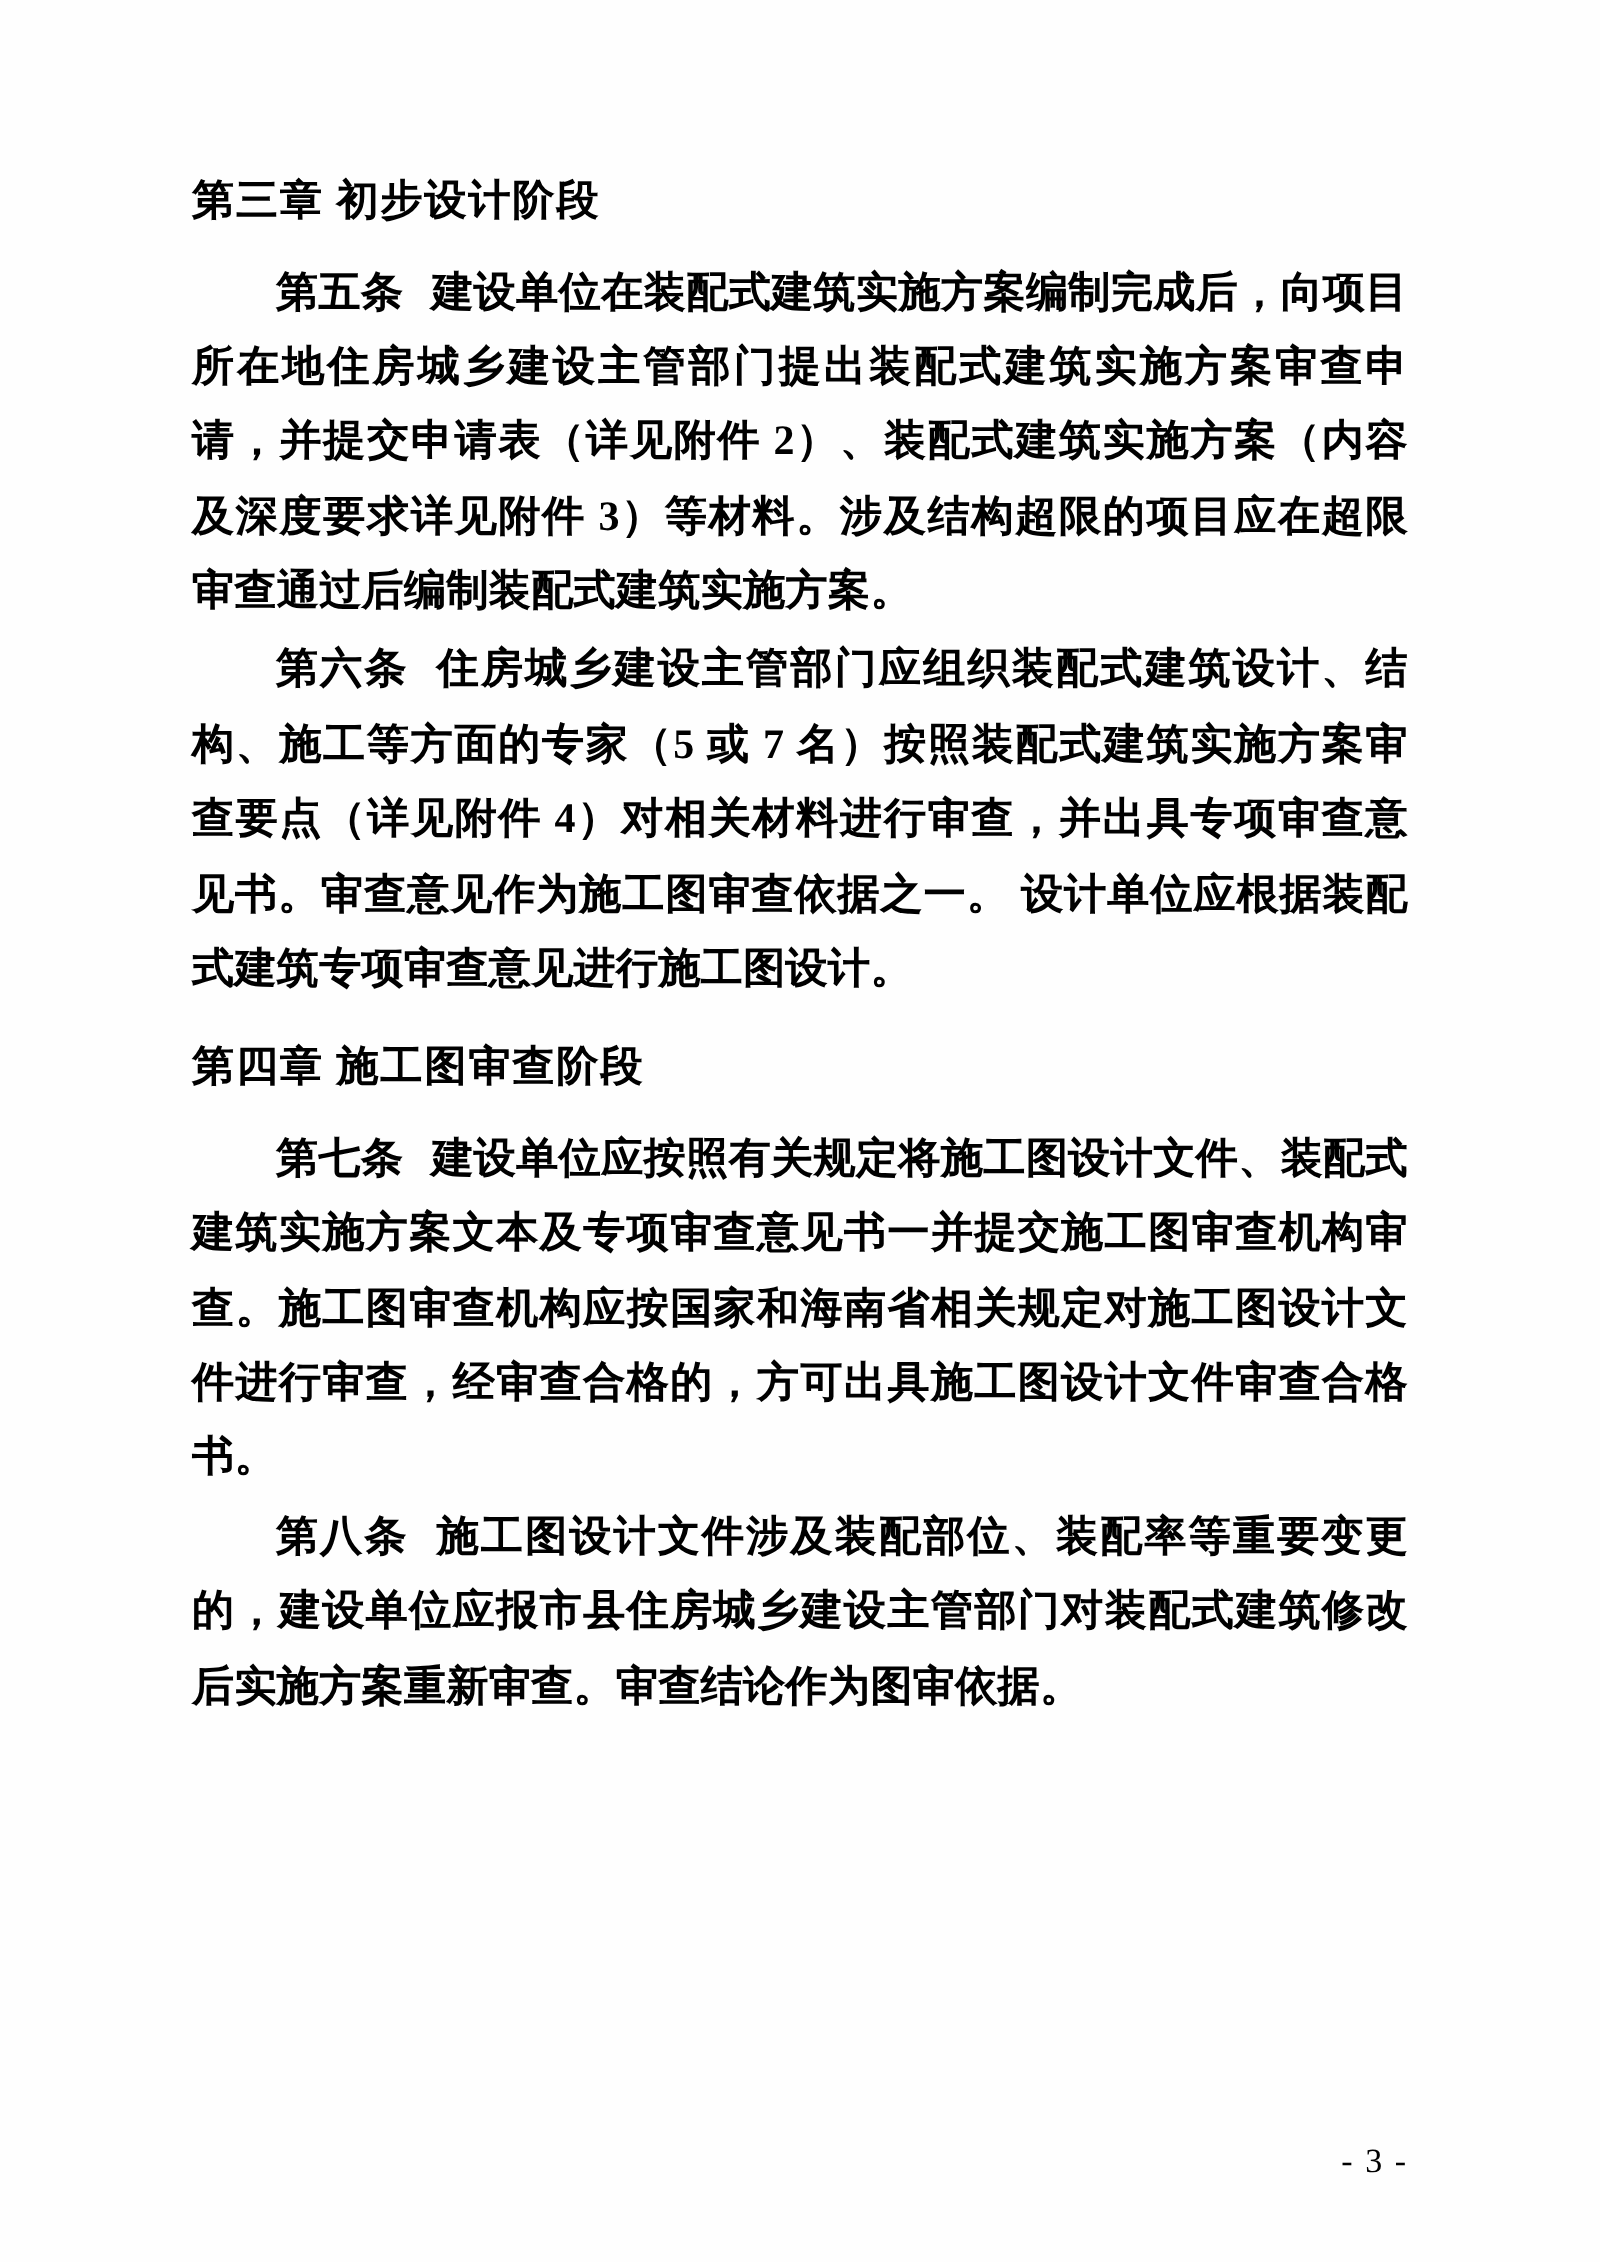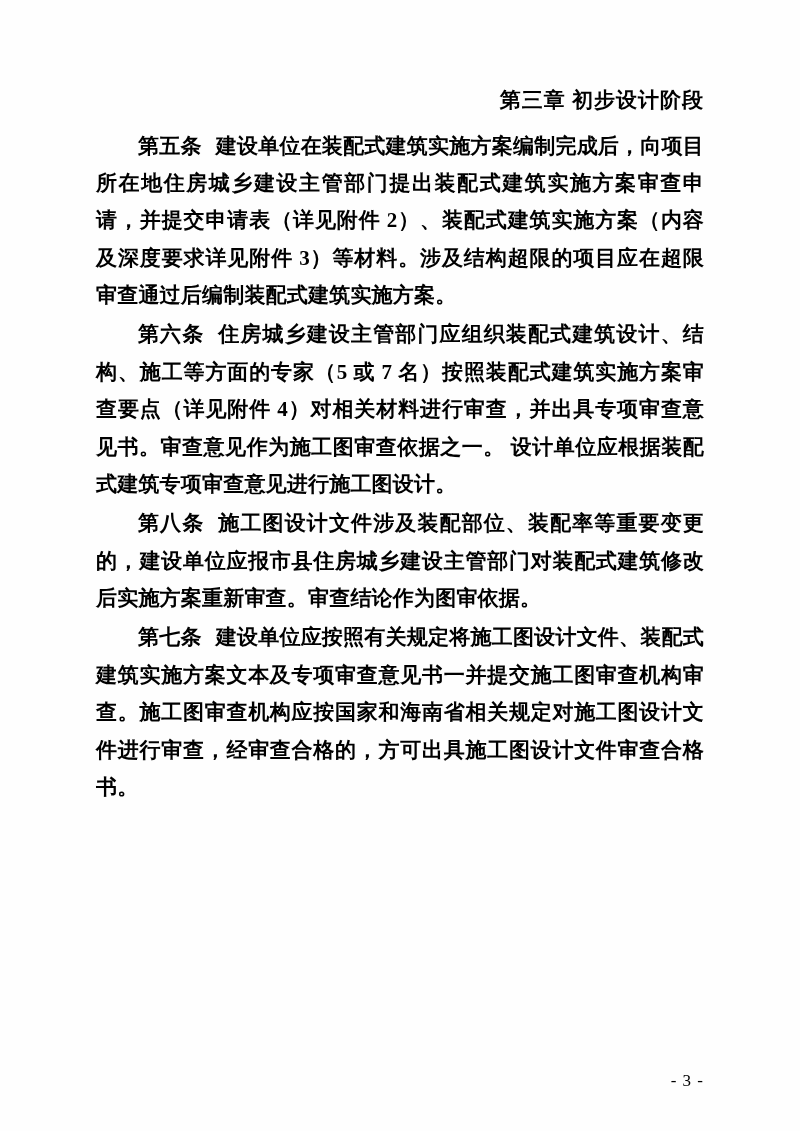--- a/index.html
+++ b/index.html
@@ -23,21 +23,21 @@
     padding: 84px 96px 40px 96px;
     background: #fefefe;
   }
   .doc-body {
     width: 608px;
     margin: 0 auto;
   }
   h2.chapter {
     font-size: 21px;
     font-weight: bold;
-    text-align: right;
+    text-align: left;
     margin: 14px 0 10px 0;
     letter-spacing: 1px;
     line-height: 1.6;
   }
   h2.chapter.first {
     margin-top: 0;
   }
   p.para {
     font-size: 21px;
     line-height: 1.78;
@@ -65,23 +65,24 @@
 
 <div class="page">
   <div class="doc-body">
 
     <h2 class="chapter first">第三章  初步设计阶段</h2>
 
     <p class="para"><span class="art">第五条</span><span>建设单位在装配式建筑实施方案编制完成后，向项目所在地住房城乡建设主管部门提出装配式建筑实施方案审查申请，并提交申请表（详见附件 2）、装配式建筑实施方案（内容及深度要求详见附件 3）等材料。涉及结构超限的项目应在超限审查通过后编制装配式建筑实施方案。</span></p>
 
     <p class="para"><span class="art">第六条</span><span>住房城乡建设主管部门应组织装配式建筑设计、结构、施工等方面的专家（5 或 7 名）按照装配式建筑实施方案审查要点（详见附件 4）对相关材料进行审查，并出具专项审查意见书。审查意见作为施工图审查依据之一。 设计单位应根据装配式建筑专项审查意见进行施工图设计。</span></p>
 
+    <h2 class="chapter">第四章  施工图审查阶段</h2>
+
+    <p class="para"><span class="art">第七条</span><span>建设单位应按照有关规定将施工图设计文件、装配式建筑实施方案文本及专项审查意见书一并提交施工图审查机构审查。施工图审查机构应按国家和海南省相关规定对施工图设计文件进行审查，经审查合格的，方可出具施工图设计文件审查合格书。</span></p>
 
     <p class="para"><span class="art">第八条</span><span>施工图设计文件涉及装配部位、装配率等重要变更的，建设单位应报市县住房城乡建设主管部门对装配式建筑修改后实施方案重新审查。审查结论作为图审依据。</span></p>
-
-    <p class="para"><span class="art">第七条</span><span>建设单位应按照有关规定将施工图设计文件、装配式建筑实施方案文本及专项审查意见书一并提交施工图审查机构审查。施工图审查机构应按国家和海南省相关规定对施工图设计文件进行审查，经审查合格的，方可出具施工图设计文件审查合格书。</span></p>
 
 
 
   </div>
 
   <div class="page-number">- 3 -</div>
 </div>
 
 </body></html>

